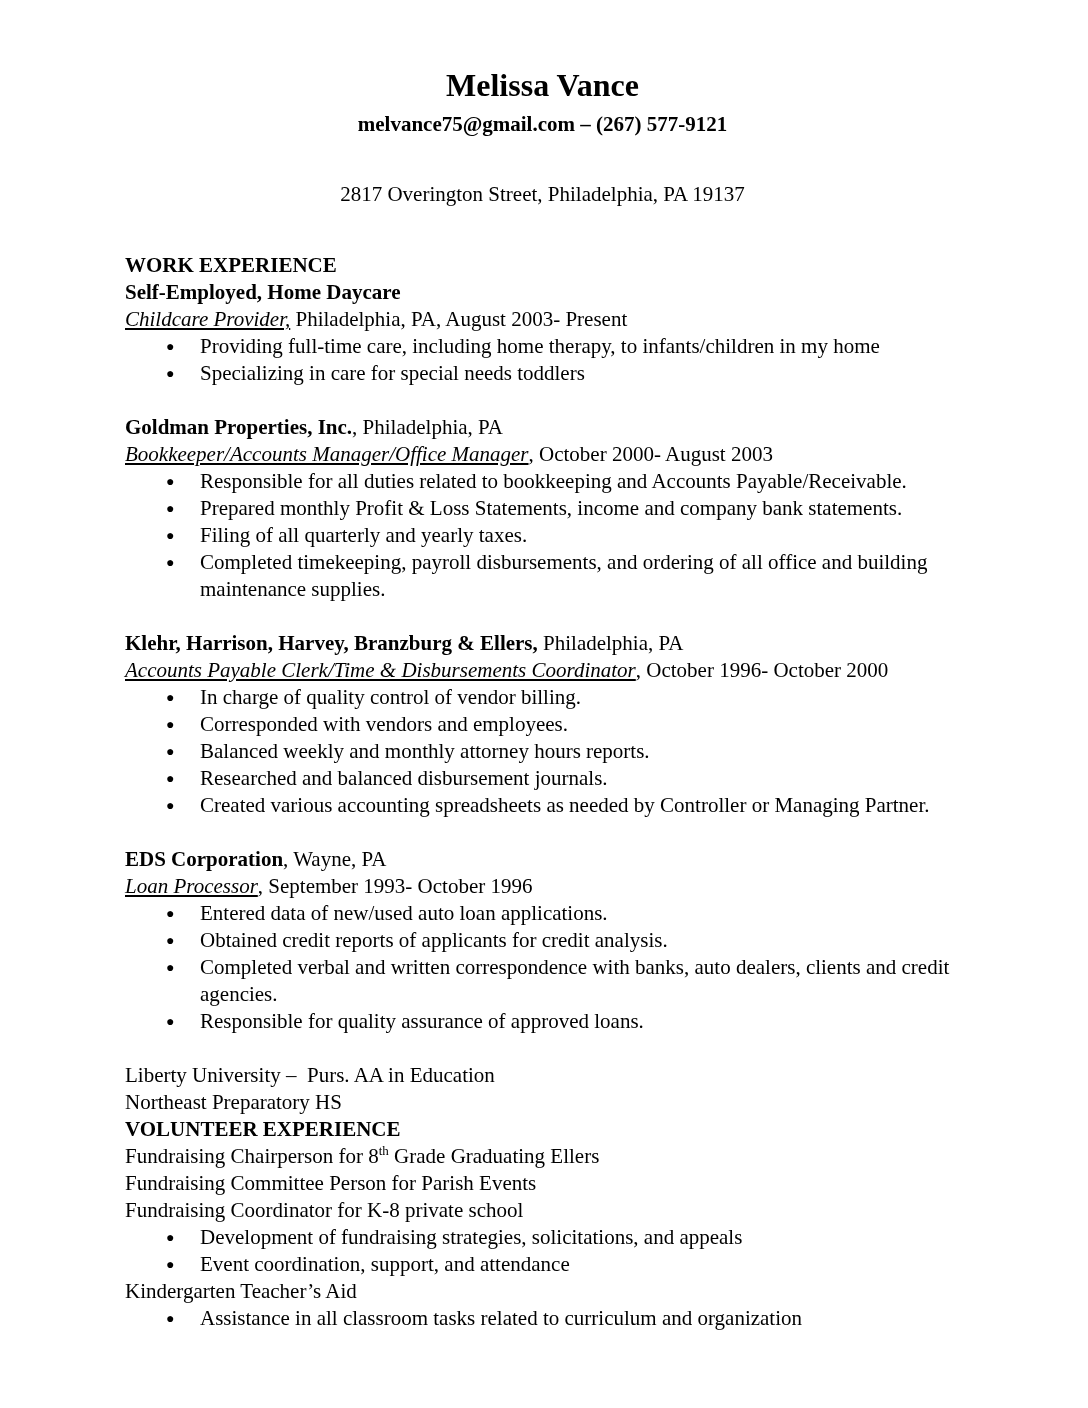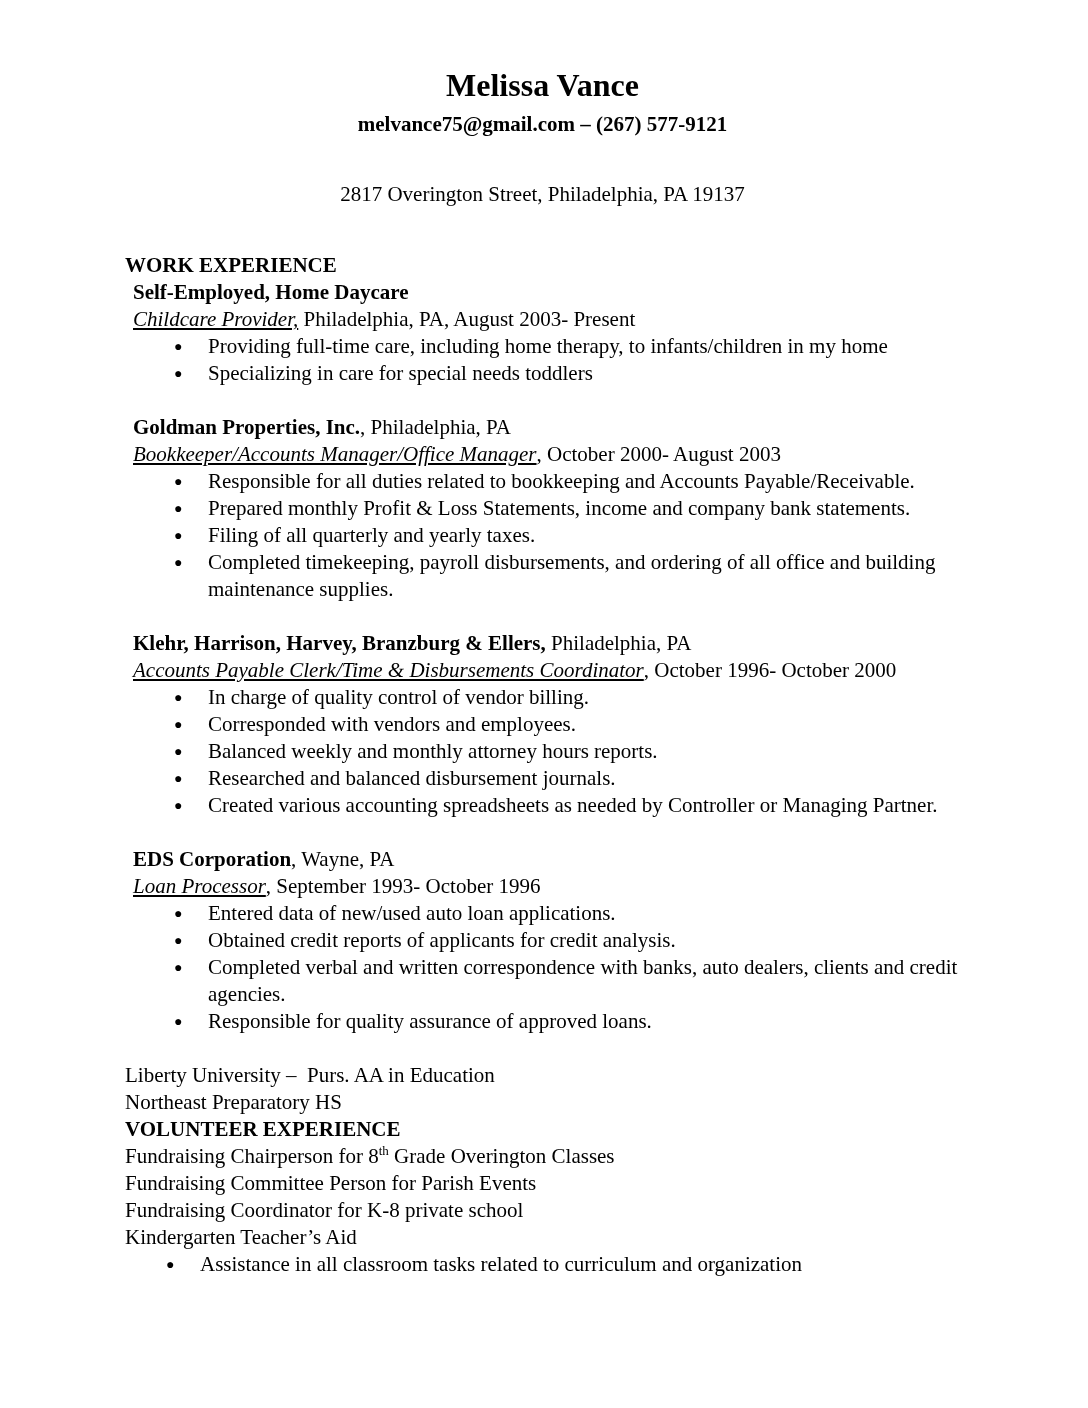--- a/index.html
+++ b/index.html
@@ -38,21 +38,21 @@
 
   
   .body {
     margin-top: 43px;
     font-size: 21px;
     line-height: 27px;
   }
   .section-heading {
     font-weight: bold;
   }
-  .job { margin-bottom: 27px; margin-left: 8px; }
+  .job { margin-bottom: 27px; }
   .b { font-weight: bold; }
   .i { font-style: italic; text-decoration: underline; }
 
   ul.bullets {
     list-style: none;
     margin: 0;
     padding: 0;
   }
   ul.bullets li {
     position: relative;
@@ -130,22 +130,26 @@
         <li class="t">Obtained credit reports of applicants for credit analysis.</li>
         <li class="t">Completed verbal and written correspondence with banks, auto dealers, clients and credit agencies.</li>
         <li class="t">Responsible for quality assurance of approved loans.</li>
       </ul>
     </div>
 
     <div class="edu-line">Liberty University –  Purs. AA in Education</div>
     <div class="edu-line">Northeast Preparatory HS</div>
 
     <div class="section-heading">VOLUNTEER EXPERIENCE</div>
-    <div class="vol-line"><span class="t">Fundraising Chairperson for 8</span><sup class="ord">th</sup><span class="t"> Grade Overington Classes</span></div>
+    <div class="vol-line"><span class="t">Fundraising Chairperson for 8</span><sup class="ord">th</sup><span class="t"> Grade Graduating Ellers</span></div>
     <div class="vol-line">Fundraising Committee Person for Parish Events</div>
     <div class="vol-line">Fundraising Coordinator for K-8 private school</div>
+    <ul class="bullets">
+      <li class="t">Development of fundraising strategies, solicitations, and appeals</li>
+      <li class="t">Event coordination, support, and attendance</li>
+    </ul>
     <div class="vol-line">Kindergarten Teacher’s Aid</div>
     <ul class="bullets">
       <li class="t">Assistance in all classroom tasks related to curriculum and organization</li>
     </ul>
 
   </div>
 </div>
 
 </body></html>

